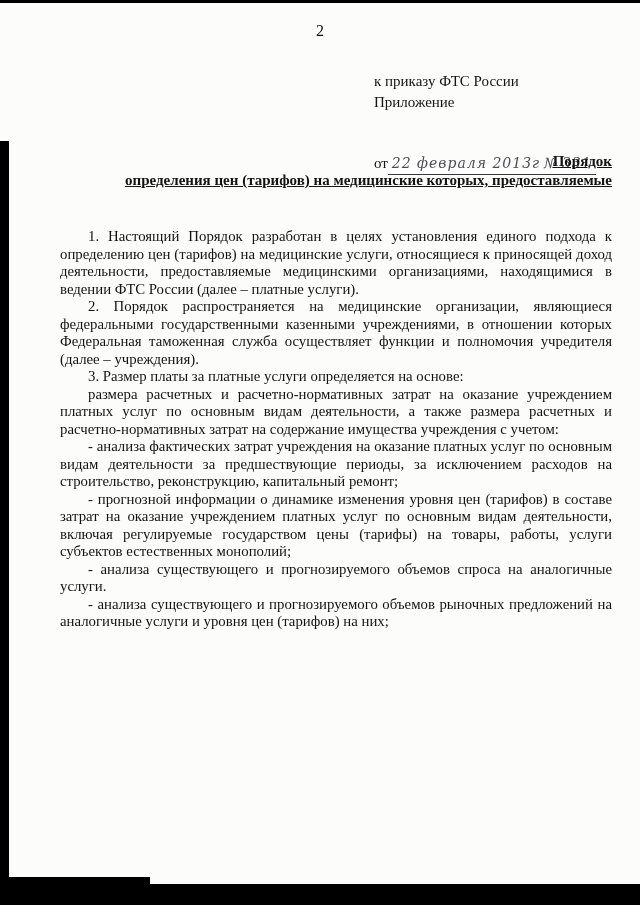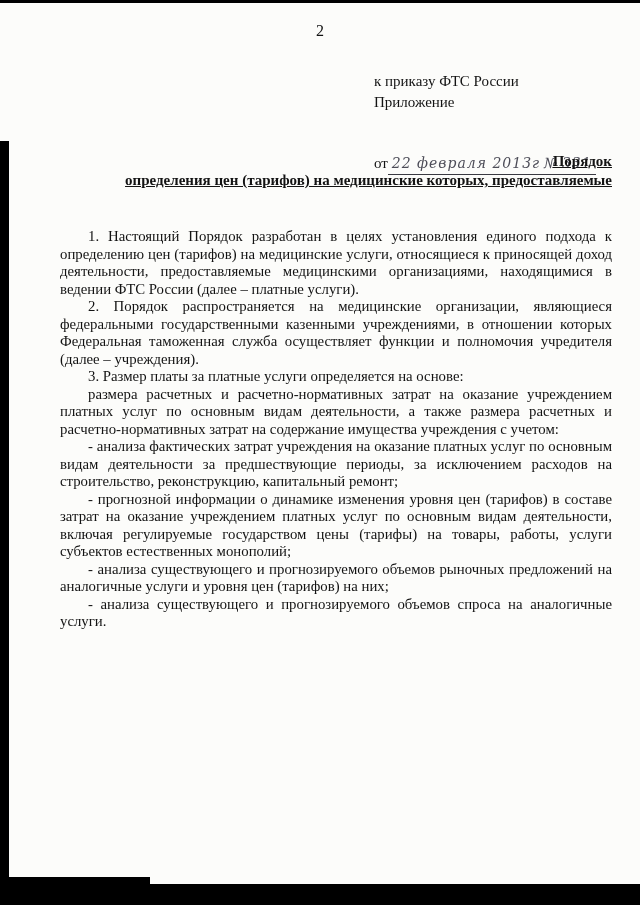--- a/index.html
+++ b/index.html
@@ -122,15 +122,15 @@
   <div>определения цен (тарифов) на  медицинские которых, предоставляемые</div>
 </div>
 
 <div class="body-block">
   <p>1. Настоящий Порядок  разработан  в целях установления единого  подхода к определению  цен (тарифов)  на медицинские услуги, относящиеся к приносящей доход деятельности, предоставляемые медицинскими организациями, находящимися в ведении ФТС России (далее – платные услуги).</p>
   <p>2.  Порядок  распространяется  на  медицинские  организации,  являющиеся федеральными государственными казенными  учреждениями, в отношении которых Федеральная таможенная служба осуществляет функции и полномочия учредителя (далее – учреждения).</p>
   <p>3. Размер платы за платные услуги определяется на основе:</p>
   <p>размера расчетных и расчетно-нормативных затрат на оказание учреждением платных услуг по основным видам деятельности,  а также  размера расчетных и расчетно-нормативных затрат на содержание имущества учреждения с учетом:</p>
   <p>- анализа  фактических  затрат  учреждения  на  оказание  платных  услуг  по основным видам деятельности за предшествующие периоды, за исключением расходов на строительство,  реконструкцию, капитальный ремонт;</p>
   <p>- прогнозной информации  о динамике изменения уровня цен (тарифов) в составе затрат на оказание учреждением платных услуг по основным видам деятельности, включая регулируемые государством цены (тарифы) на товары, работы, услуги субъектов естественных монополий;</p>
+  <p>- анализа существующего и прогнозируемого  объемов  спроса на  аналогичные услуги.</p>
   <p>- анализа существующего и прогнозируемого объемов рыночных предложений на аналогичные  услуги и уровня цен (тарифов) на них;</p>
-  <p>- анализа существующего и прогнозируемого  объемов  спроса на  аналогичные услуги.</p>
 </div>
 
 </body></html>

